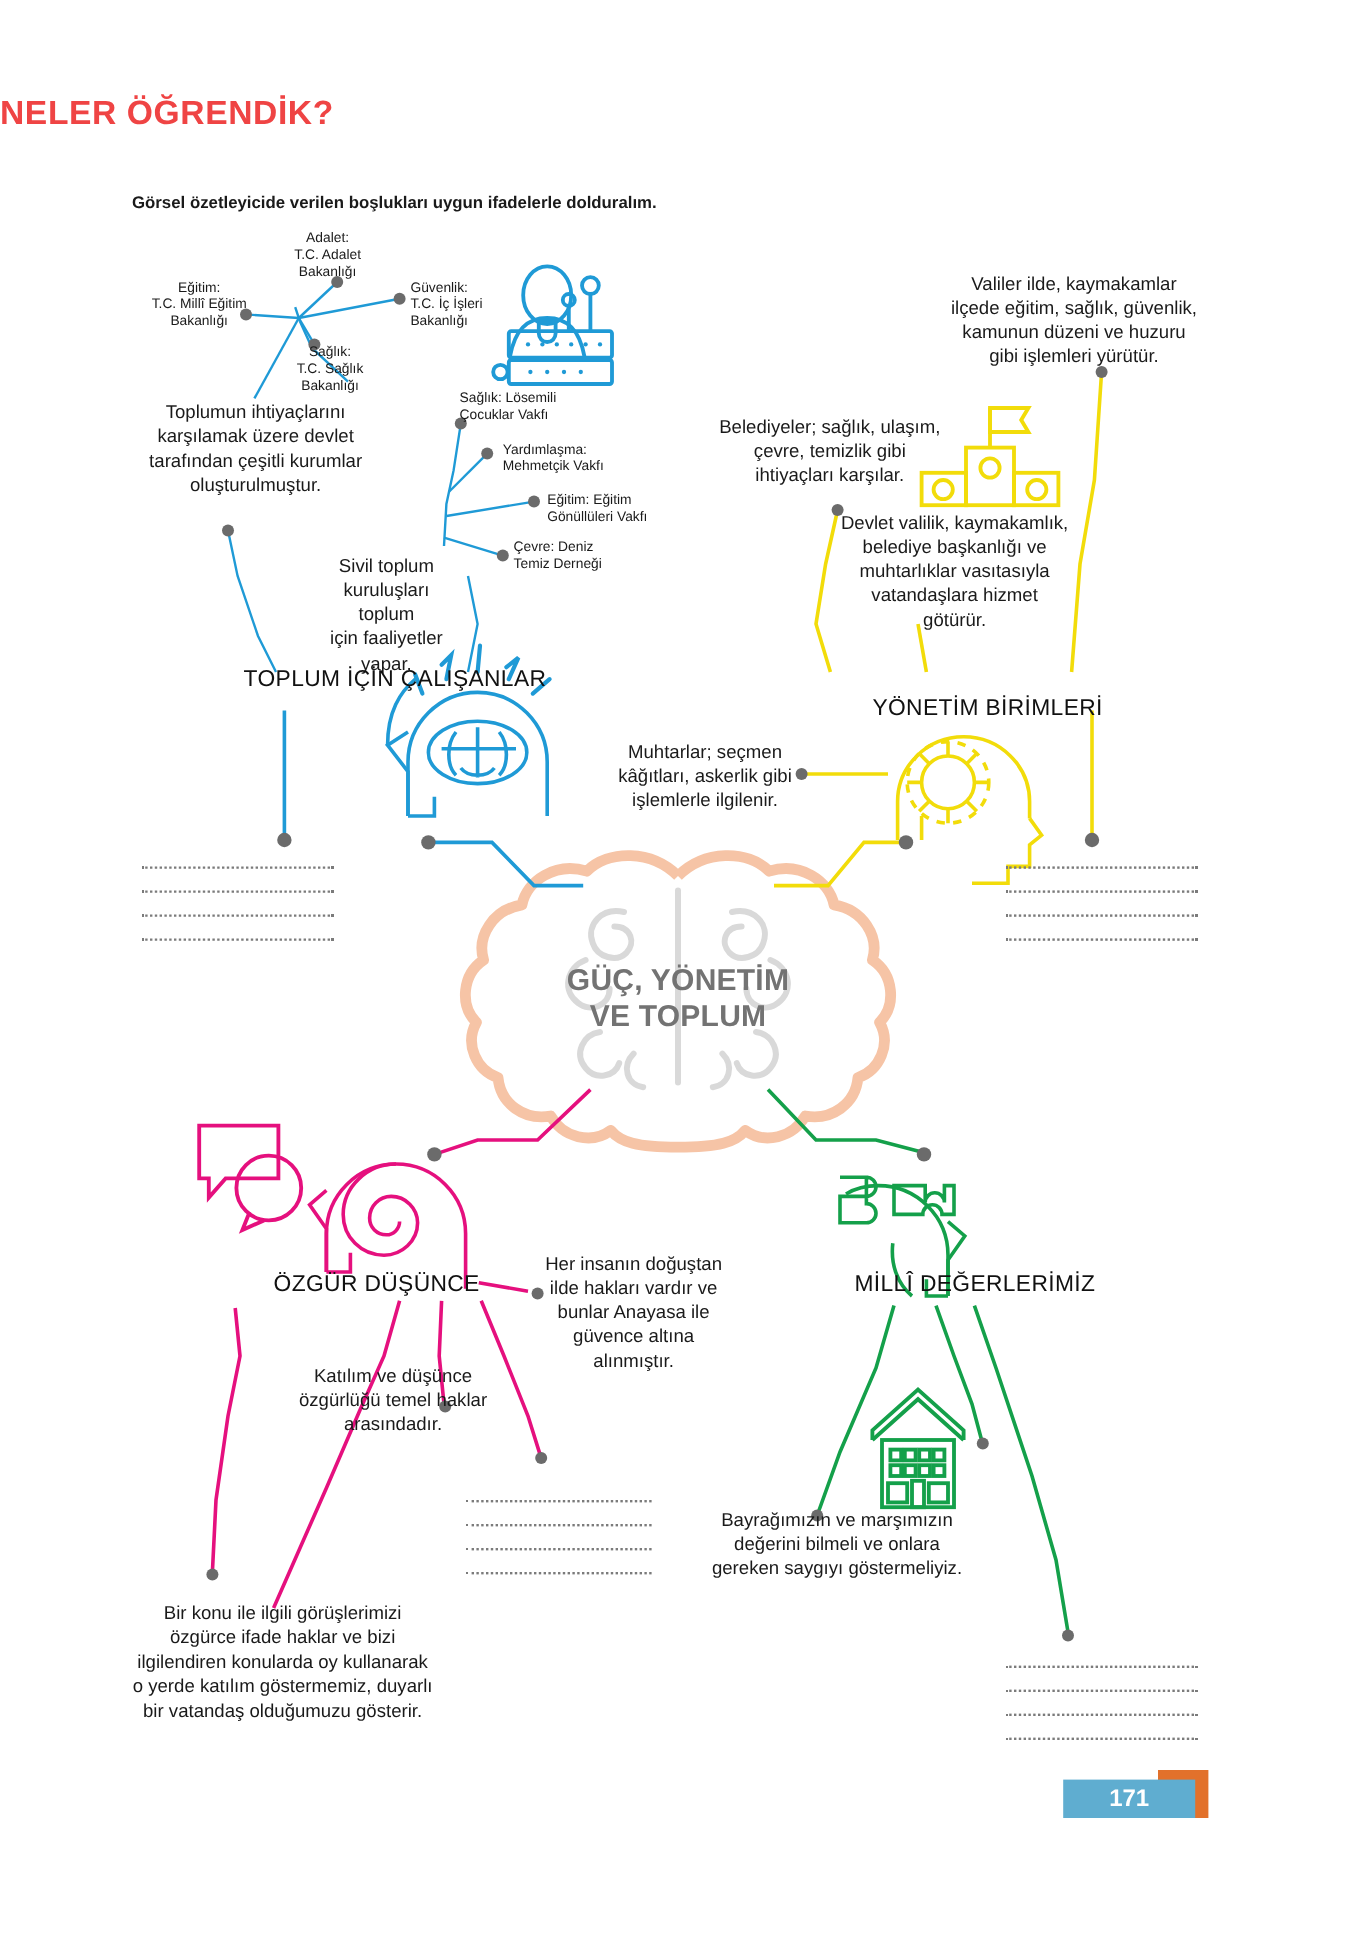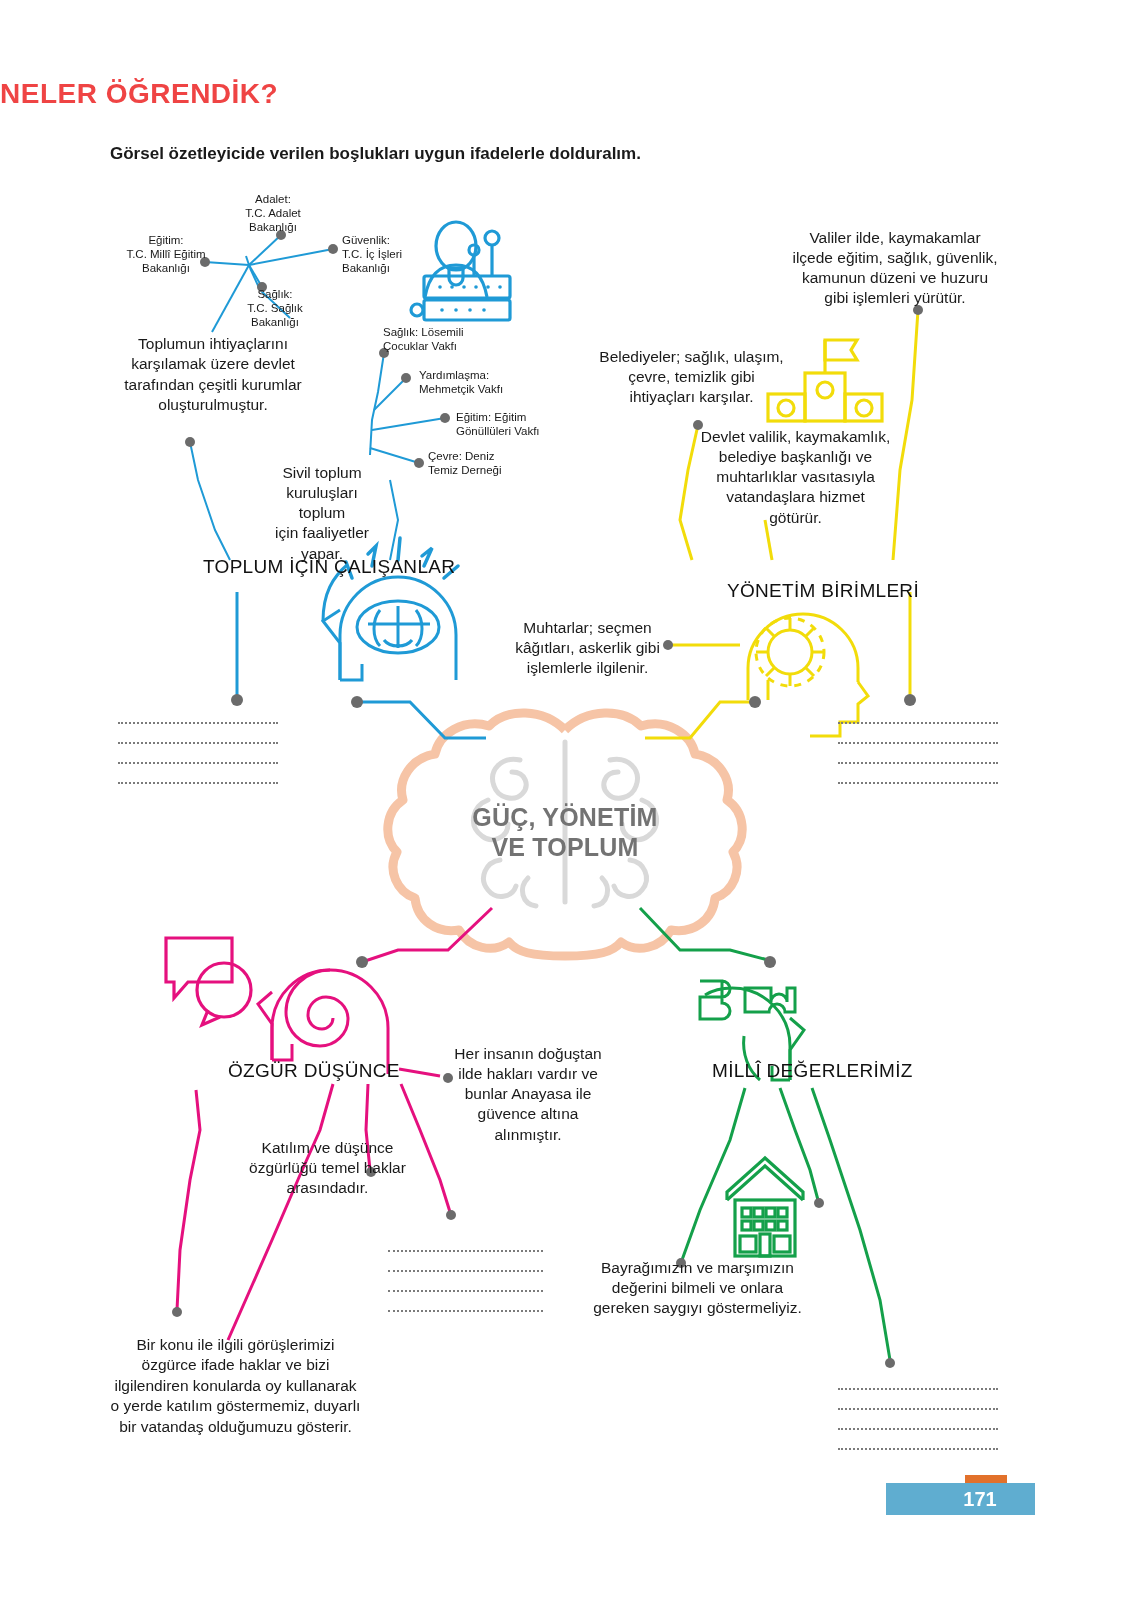--- a/index.html
+++ b/index.html
@@ -3,40 +3,40 @@
 <meta charset="utf-8">
 <style>
   html,body{margin:0;padding:0;background:#ffffff;}
   body{width:1134px;height:1616px;position:relative;overflow:hidden;
        font-family:"Liberation Sans","DejaVu Sans",sans-serif;color:#1a1a1a;}
   #page{position:relative;width:1134px;height:1616px;}
   #map{position:absolute;left:0;top:0;width:1134px;height:1616px;}
 
   .ttl{position:absolute;width:100%;text-align:left;top:78px;
        font-size:28px;font-weight:bold;color:#ef4444;letter-spacing:.5px;}
-  .sub{position:absolute;left:110px;top:144px;font-size:17px;font-weight:bold;color:#1a1a1a;}
+  .sub{position:absolute;left:110px;top:160px;font-size:14px;font-weight:bold;color:#1a1a1a;}
 
   .lbl{position:absolute;line-height:1.2;color:#1a1a1a;}
   .c{text-align:center;}
   .l{text-align:left;}
 
   .s11{font-size:11.5px;}
   .s15{font-size:15.5px;}
 
   .branch-title{position:absolute;font-size:19px;font-weight:normal;letter-spacing:.3px;color:#111;}
 
   .core{position:absolute;text-align:center;font-size:25px;font-weight:bold;
         line-height:1.18;color:#737373;letter-spacing:.2px;}
 
   .dots{position:absolute;}
   .dots div{border-bottom:2.5px dotted #7b7b7b;height:0;margin-bottom:18px;}
 
   .pg-orange{position:absolute;background:#e2712b;}
   .pg-blue{position:absolute;background:#5fadd0;display:flex;align-items:center;
-           justify-content:center;color:#fff;font-size:20px;font-weight:bold;padding-left:39px;}
+           justify-content:center;color:#fff;font-size:20px;font-weight:bold;}
 </style>
 </head>
 <body>
 
 <div id="page">
 
   <svg id="map" viewBox="0 0 1134 1616">
     <defs>
       <style>
         .bl{stroke:#1f9ad6;fill:none;stroke-width:3;}

